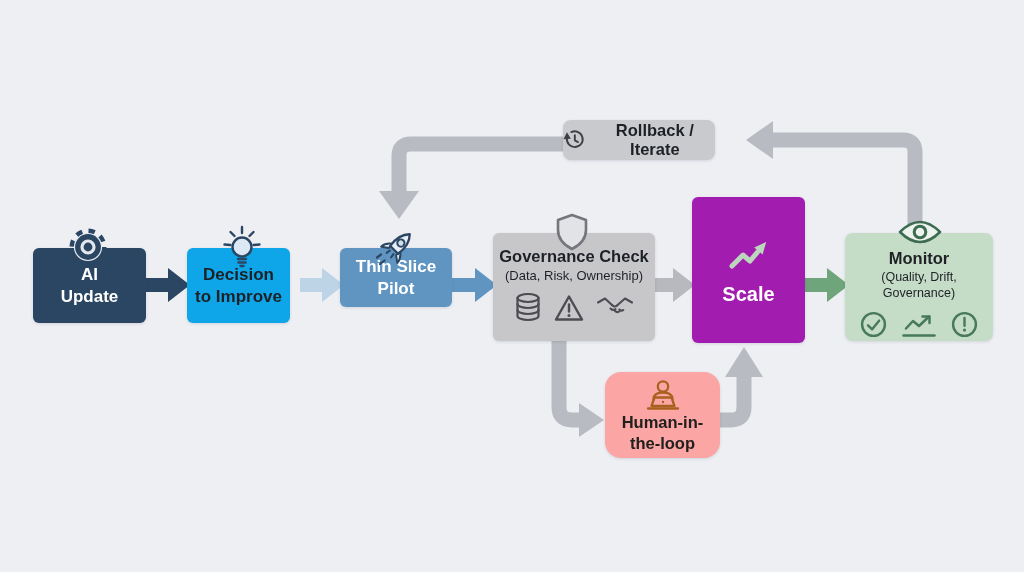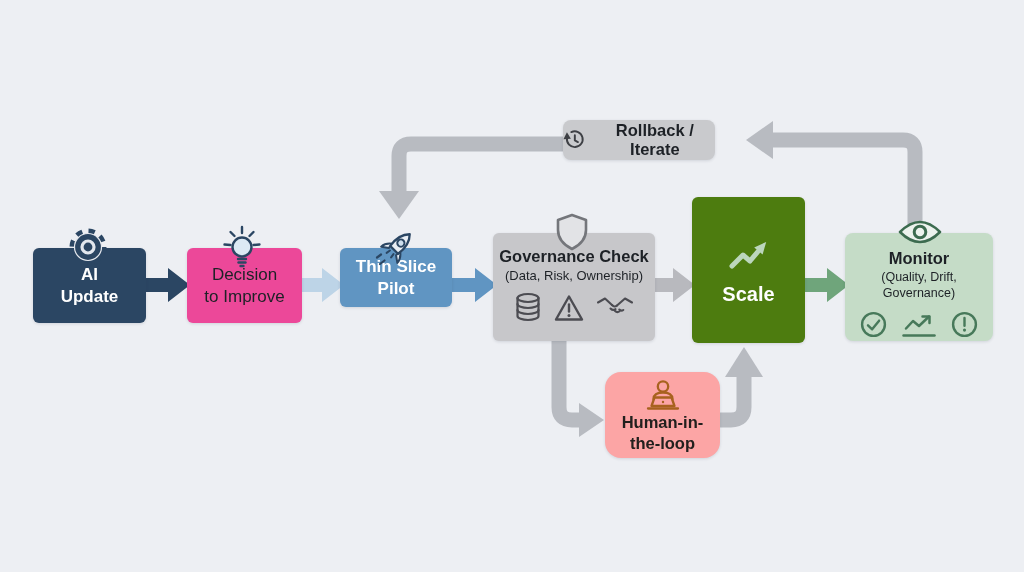--- a/index.html
+++ b/index.html
@@ -22,29 +22,29 @@
     align-items: center;
     justify-content: center;
     text-align: center;
     z-index: 2;
     box-shadow: 0 1px 3px rgba(40,50,70,0.14);
   }
   .node .line { display: block; }
   
   #node-ai        { left:33px;  top:248px; width:113px; height:75px; background:#2b4663; border-radius:6px;
                     color:#ffffff; font-weight:bold; font-size:17px; line-height:22px; }
-  #node-decision  { left:187px; top:248px; width:115px; height:75px; background:#ec4899; border-radius:6px;
-                    color:#1d2126; font-weight:normal; font-size:17px; line-height:22px; }
+  #node-decision  { left:187px; top:248px; width:103px; height:75px; background:#0ea5e9; border-radius:6px;
+                    color:#1d2126; font-weight:bold; font-size:17px; line-height:22px; }
   #node-thinslice { left:340px; top:248px; width:112px; height:59px; background:#6095c2; border-radius:6px;
                     color:#ffffff; font-weight:bold; font-size:17px; line-height:22px; }
   #node-governance{ left:493px; top:233px; width:162px; height:108px; background:#c7c7ca; border-radius:6px;
                     color:#1d2126; padding-top:14px; box-sizing:border-box; justify-content:flex-start; }
   #node-governance .title   { font-weight:bold; font-size:16.5px; line-height:19px; }
   #node-governance .subtitle{ font-size:13px; line-height:17px; margin-top:1px; }
-  #node-scale     { left:692px; top:197px; width:113px; height:146px; background:#4d7c0f; border-radius:6px;
+  #node-scale     { left:692px; top:197px; width:113px; height:146px; background:#a21caf; border-radius:6px;
                     color:#ffffff; font-weight:bold; font-size:20px; }
   #node-scale .icon-trend { margin-bottom:8px; }
   #node-monitor   { left:845px; top:233px; width:148px; height:108px; background:#c5dcc7; border-radius:8px;
                     color:#1d2126; padding-top:16px; box-sizing:border-box; justify-content:flex-start; }
   #node-monitor .title   { font-weight:bold; font-size:16.5px; line-height:19px; }
   #node-monitor .subtitle{ font-size:12.5px; line-height:16px; margin-top:1px; }
   #node-human     { left:605px; top:372px; width:115px; height:86px; background:#fca5a5; border-radius:16px;
                     color:#22201e; font-weight:bold; font-size:16.5px; line-height:21px; padding-top:2px; box-sizing:border-box; }
   #node-rollback  { left:563px; top:120px; width:152px; height:40px; background:#c9cacd; border-radius:8px;
                     color:#1d2126; font-weight:bold; font-size:16.5px; flex-direction:row; gap:8px; }

